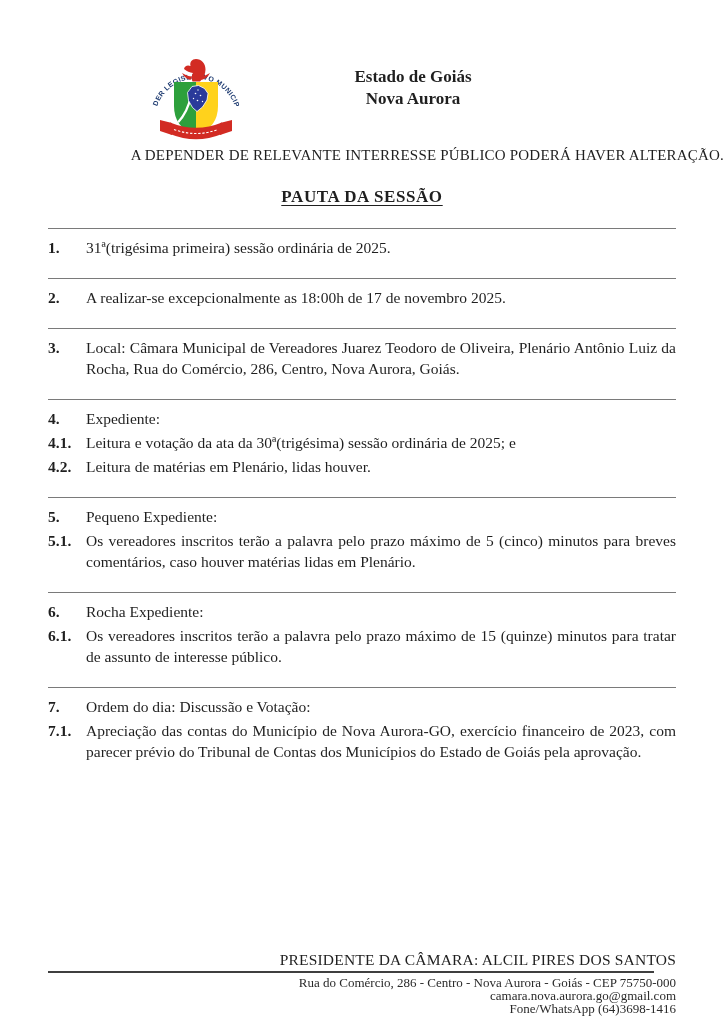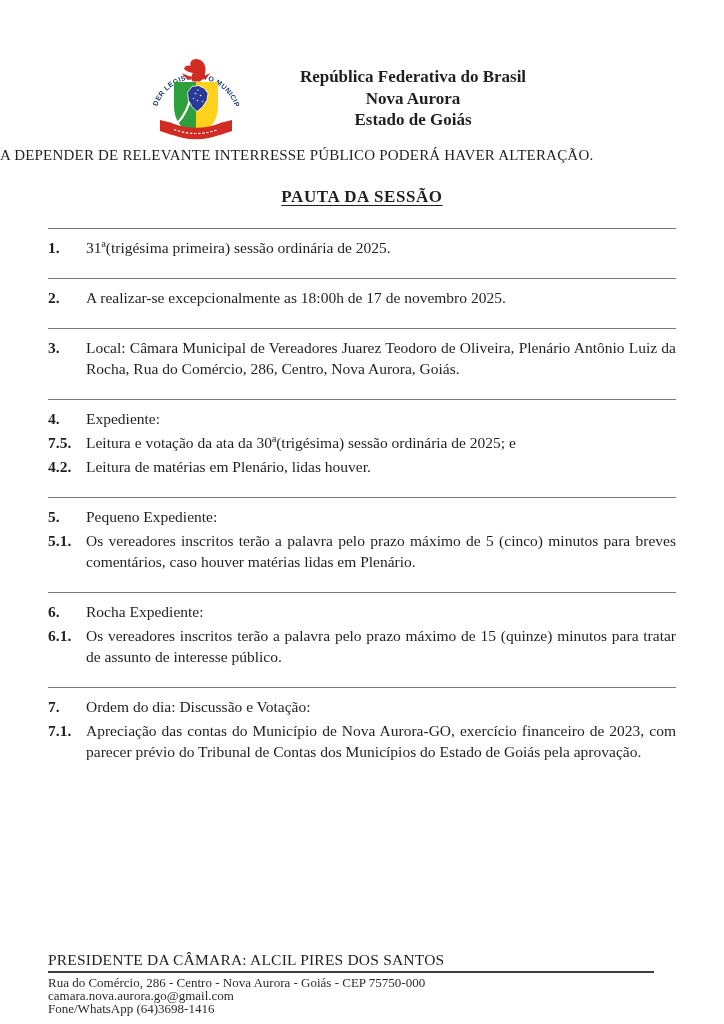--- a/index.html
+++ b/index.html
@@ -9,38 +9,38 @@
     overflow:hidden;
   }
 
   
   .emblem { position:absolute; left:146px; top:44px; width:100px; height:104px; }
   .gov-lines {
     position:absolute; left:240px; top:66px; width:346px;
     text-align:center; font-weight:bold; font-size:17px; line-height:21.5px;
   }
   .notice {
-    position:absolute; top:147px; left:0; width:724px; text-align:left;
+    position:absolute; top:147px; left:0; width:724px; text-align:right;
     font-size:15px; letter-spacing:0.2px; white-space:nowrap;
   }
   .doc-title {
     position:absolute; top:187px; left:0; width:724px; text-align:center;
     font-size:17px; font-weight:bold; text-decoration:underline;
     text-underline-offset:3px; letter-spacing:0.6px;
   }
 
   
   .body { position:absolute; top:228px; left:48px; width:628px; font-size:15.5px; line-height:21px; }
   .section { border-top:1px solid #7a7a7a; padding:8px 0 17px; }
   .item { display:flex; margin:0 0 3px 0; }
   .item .num { flex:0 0 38px; font-weight:bold; }
   .item .txt { flex:1; text-align:justify; }
 
   
-  .footer { position:absolute; left:48px; top:950px; width:628px; text-align:left; }
+  .footer { position:absolute; left:48px; top:950px; width:628px; text-align:right; }
   .president { font-size:15.5px; line-height:19px; letter-spacing:0.2px; }
   .footer-rule { width:606px; margin:2px 0 3px 0; border-top:2px solid #3f3f3f; }
   .footer-small { font-size:13px; line-height:13px; color:#2a2a2a; }
 
   .arc-text { font-size:7px; font-weight:bold; fill:#1d3a70; letter-spacing:0.35px; font-family:"Liberation Sans",sans-serif; }
 </style>
 </head>
 <body>
 
 <div class="page">
@@ -87,23 +87,22 @@
       <g>
         <path fill="#d22b23" d="M 14 76 L 26 79 L 26 91 L 14 87 Z"></path>
         <path fill="#d22b23" d="M 86 76 L 74 79 L 74 91 L 86 87 Z"></path>
         <path fill="#d22b23" d="M 24 78.5 Q 50 89 76 78.5 L 76 90 Q 50 100.5 24 90 Z"></path>
         <path d="M 28 85.5 Q 50 93.5 72 85.5" stroke="#ffffff" stroke-width="1.1" fill="none" stroke-dasharray="2.4 1.7"></path>
       </g>
     </svg>
   </div>
 
   <div class="gov-lines">
-    <div>República Federativa do Brasil</div>
+    <div>Estado de Goiás</div>
     <div>Nova Aurora</div>
-    <div>Estado de Goiás</div>
   </div>
 
   <div class="notice">A DEPENDER DE RELEVANTE INTERRESSE PÚBLICO PODERÁ HAVER ALTERAÇÃO.</div>
 
   <div class="doc-title">PAUTA DA SESSÃO</div>
 
   <div class="body">
 
     <section class="section">
       <div class="item">
@@ -125,21 +124,21 @@
         <span class="txt">Local: Câmara Municipal de Vereadores Juarez Teodoro de Oliveira, Plenário Antônio Luiz da Rocha, Rua do Comércio, 286, Centro, Nova Aurora, Goiás.</span>
       </div>
     </section>
 
     <section class="section">
       <div class="item">
         <span class="num">4.</span>
         <span class="txt">Expediente:</span>
       </div>
       <div class="item">
-        <span class="num">7.5.</span>
+        <span class="num">4.1.</span>
         <span class="txt">Leitura e votação da ata da 30ª(trigésima) sessão ordinária de 2025; e</span>
       </div>
       <div class="item">
         <span class="num">4.2.</span>
         <span class="txt">Leitura de matérias em Plenário, lidas houver.</span>
       </div>
     </section>
 
     <section class="section">
       <div class="item">

